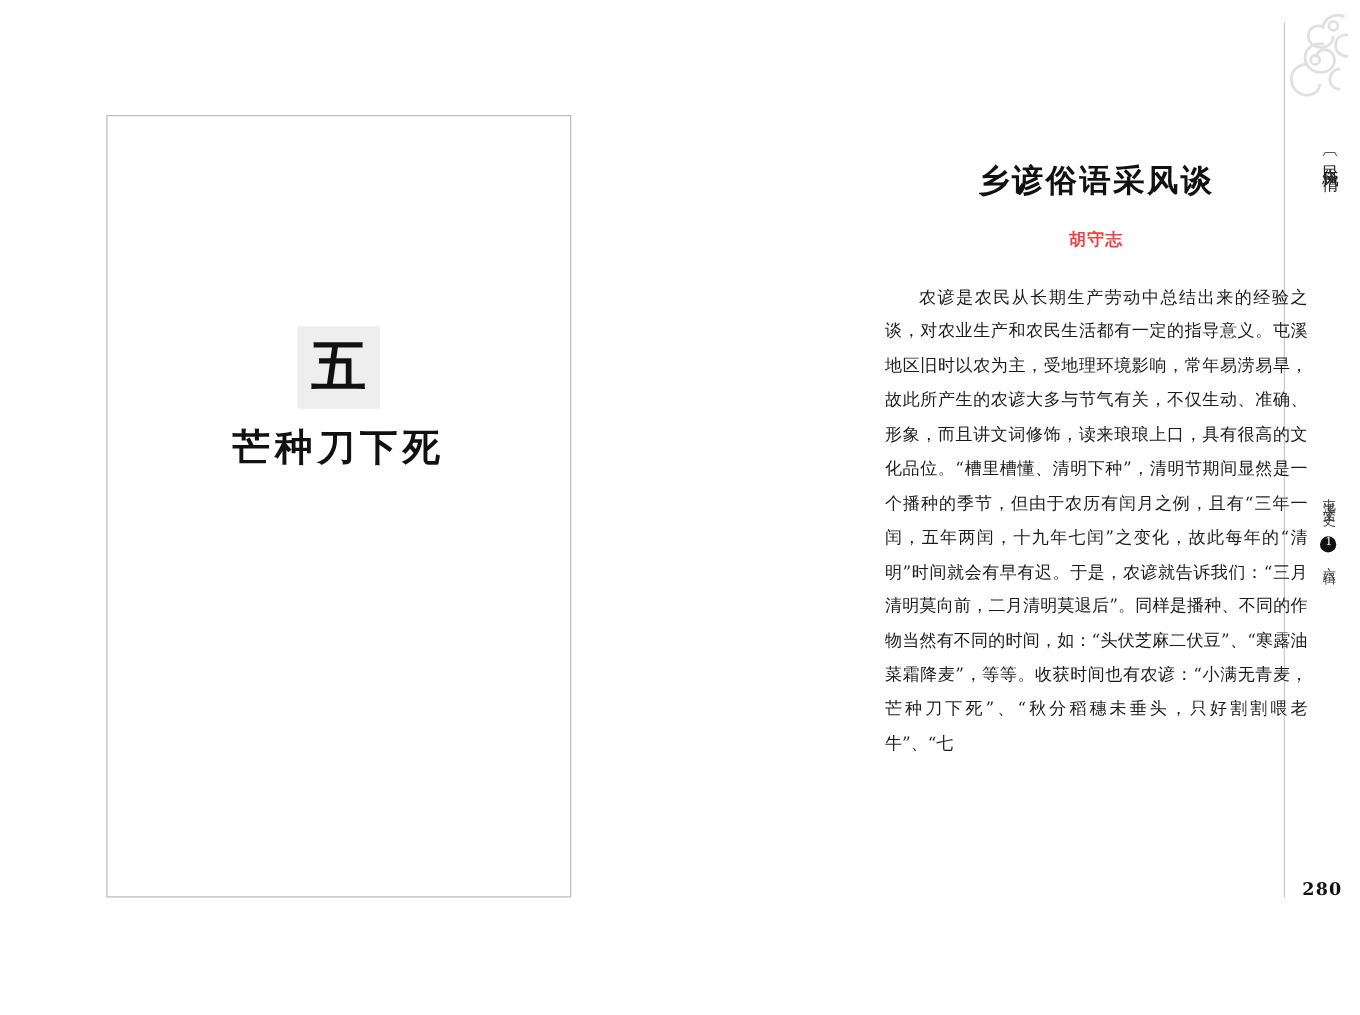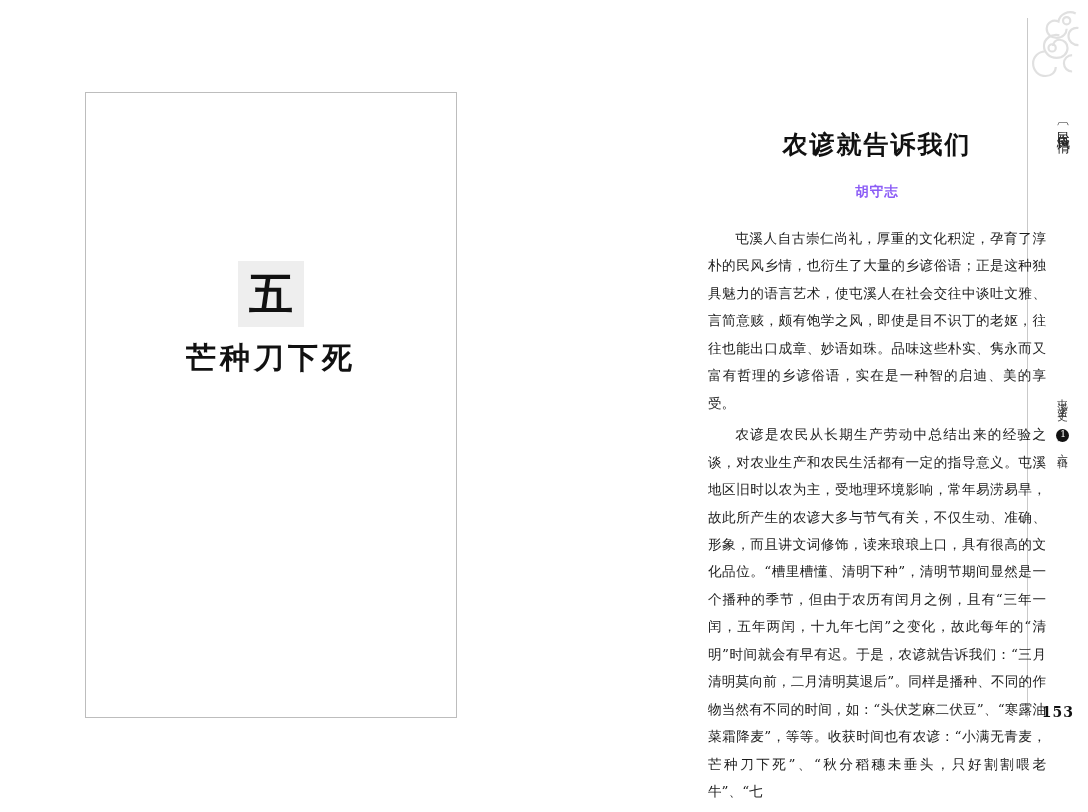--- a/index.html
+++ b/index.html
@@ -137,21 +137,21 @@
     font-weight: 700;
     letter-spacing: 2px;
     color: #111;
     margin: 0 0 22px 0;
   }
   #article-author {
     text-align: center;
     font-size: 13.5px;
     font-weight: 700;
     letter-spacing: 1px;
-    color: #8b5cf6;
+    color: #ef4444;
     margin: 0 0 24px 0;
   }
   .para {
     font-size: 13.6px;
     line-height: 2.02;
     text-align: justify;
     text-justify: inter-ideograph;
     margin: 0 0 4px 0;
     text-indent: 2em;
     color: #1b1b1b;
@@ -202,20 +202,19 @@
 
   <div id="side-rule"></div>
 
   <div id="vertical-chapter">〔民俗风情〕</div>
 
   <div id="vertical-series">
     <span>屯溪文史·第</span><span class="num-badge">1</span><span>六辑</span>
   </div>
 
   <div id="article">
-    <h1 id="article-title">农谚就告诉我们</h1>
+    <h1 id="article-title">乡谚俗语采风谈</h1>
     <div id="article-author">胡守志</div>
-    <p class="para">屯溪人自古崇仁尚礼，厚重的文化积淀，孕育了淳朴的民风乡情，也衍生了大量的乡谚俗语；正是这种独具魅力的语言艺术，使屯溪人在社会交往中谈吐文雅、言简意赅，颇有饱学之风，即使是目不识丁的老妪，往往也能出口成章、妙语如珠。品味这些朴实、隽永而又富有哲理的乡谚俗语，实在是一种智的启迪、美的享受。</p>
     <p class="para">农谚是农民从长期生产劳动中总结出来的经验之谈，对农业生产和农民生活都有一定的指导意义。屯溪地区旧时以农为主，受地理环境影响，常年易涝易旱，故此所产生的农谚大多与节气有关，不仅生动、准确、形象，而且讲文词修饰，读来琅琅上口，具有很高的文化品位。“槽里槽懂、清明下种”，清明节期间显然是一个播种的季节，但由于农历有闰月之例，且有“三年一闰，五年两闰，十九年七闰”之变化，故此每年的“清明”时间就会有早有迟。于是，农谚就告诉我们：“三月清明莫向前，二月清明莫退后”。同样是播种、不同的作物当然有不同的时间，如：“头伏芝麻二伏豆”、“寒露油菜霜降麦”，等等。收获时间也有农谚：“小满无青麦，芒种刀下死”、“秋分稻穗未垂头，只好割割喂老牛”、“七</p>
   </div>
 
-  <div id="page-number">153</div>
+  <div id="page-number">280</div>
 </div>
 
 </body></html>

